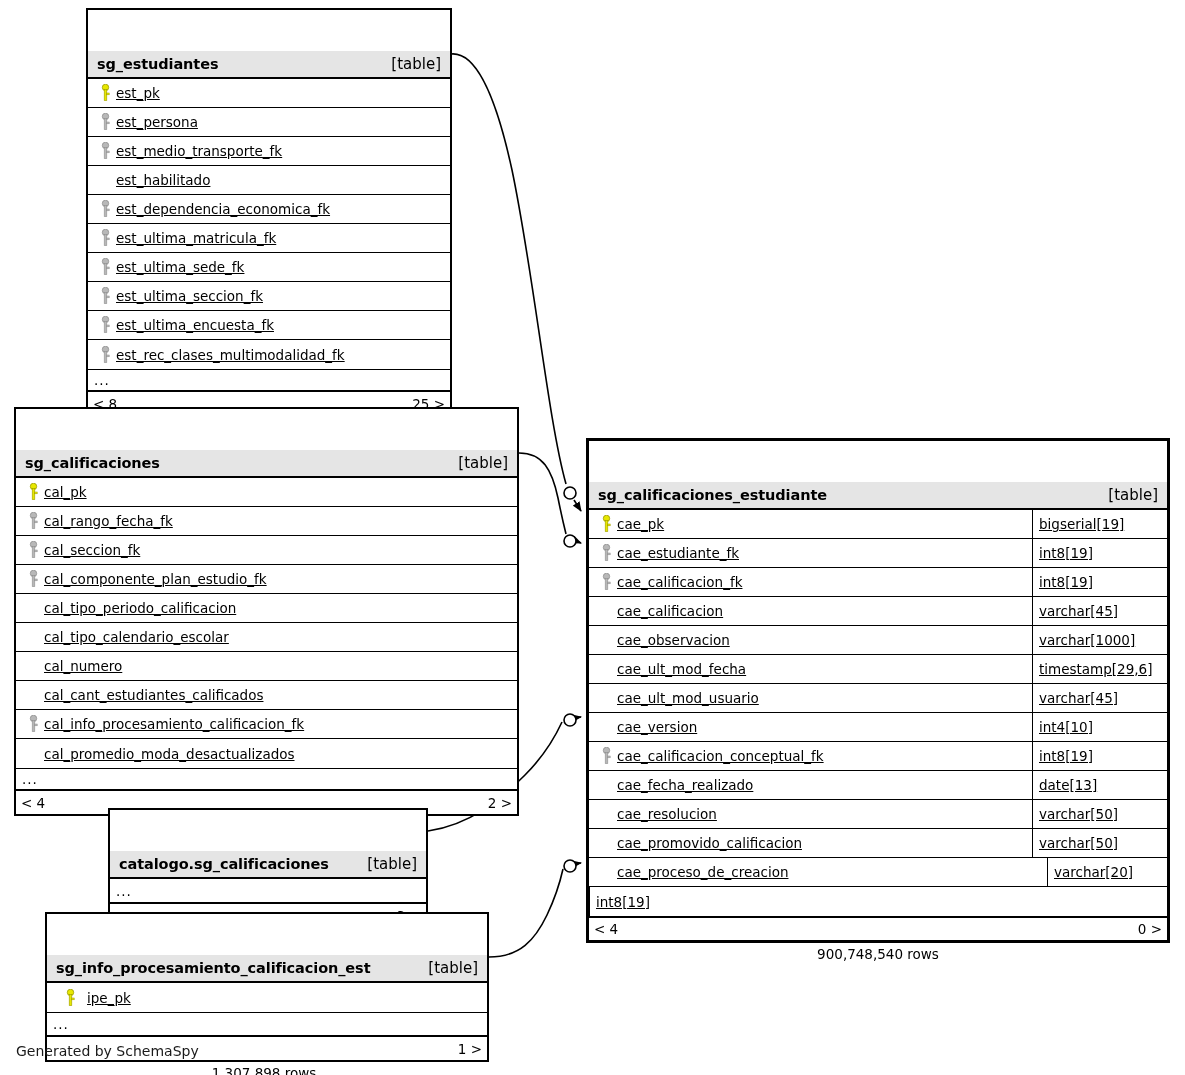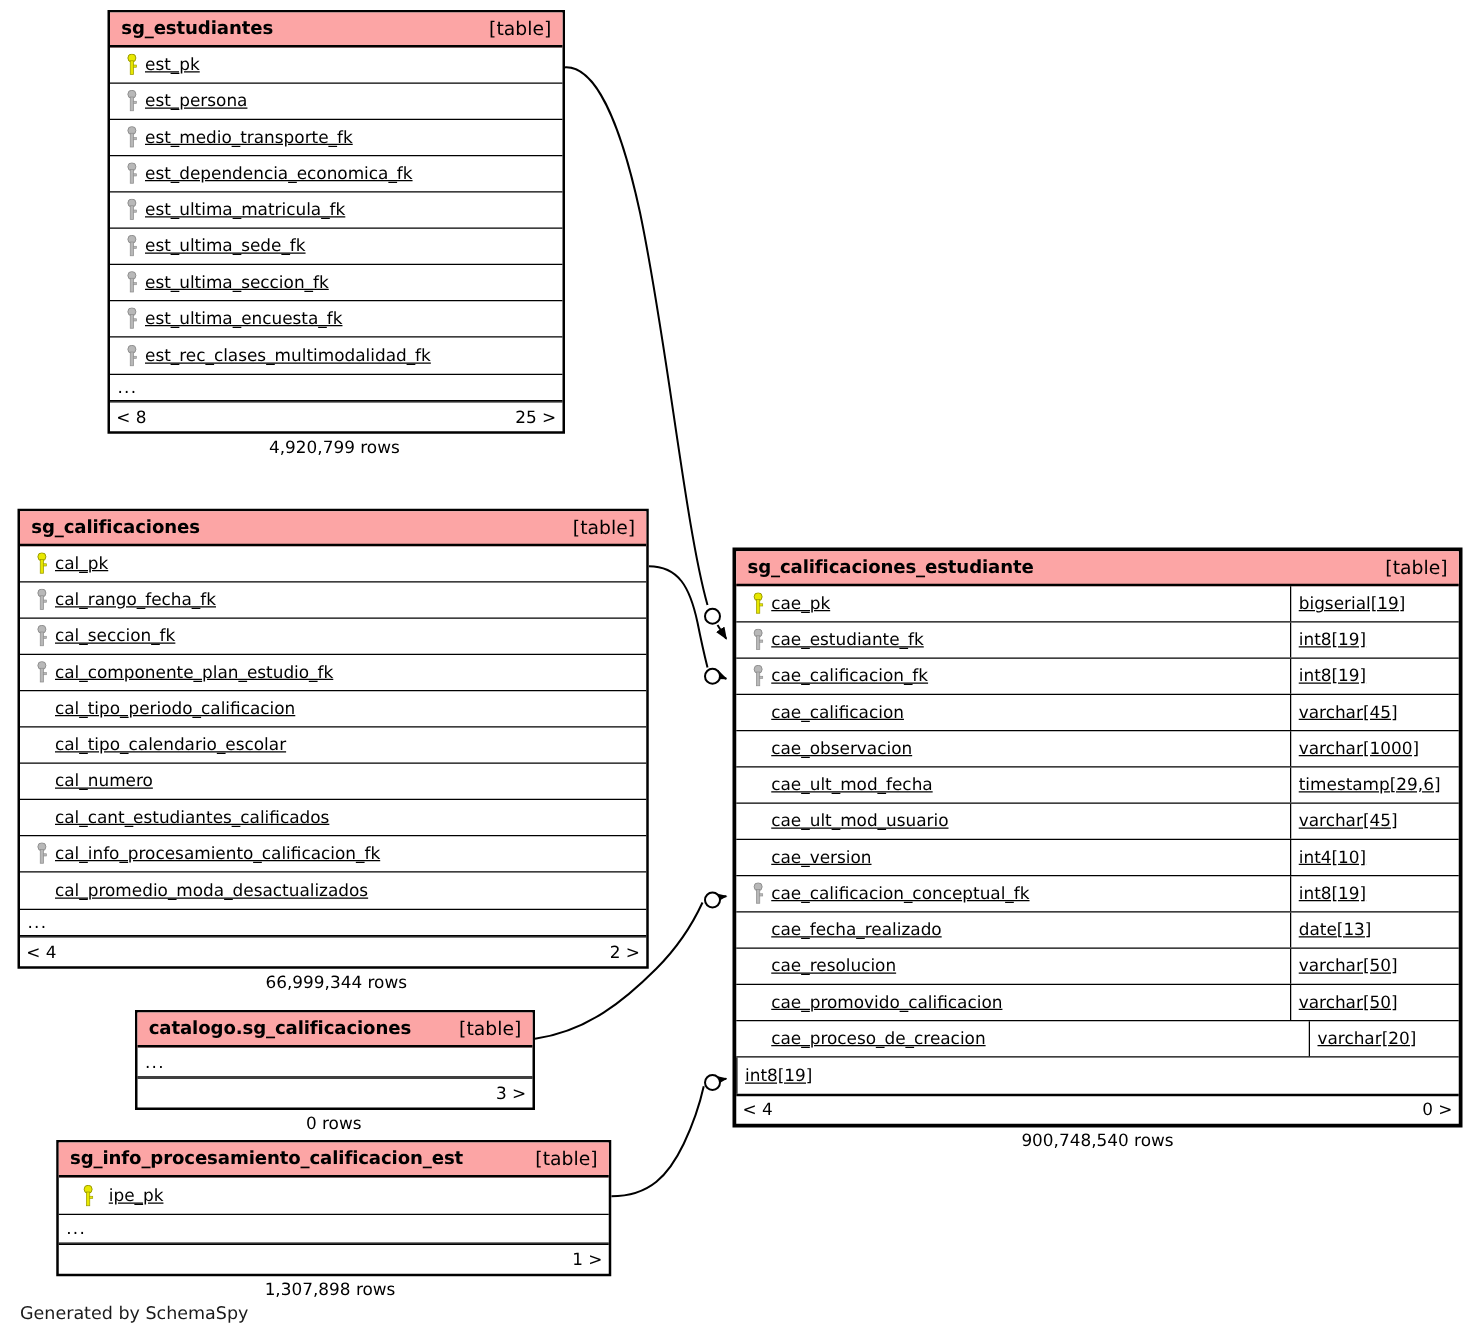--- a/index.html
+++ b/index.html
@@ -38,25 +38,26 @@
     z-index: 2;
   }
   .table-box.thick {
     border-width: 3px;
   }
 
   .tb-header {
     display: flex;
     align-items: center;
     justify-content: space-between;
-    background: #fca5a5;
+    background: #e5e5e5;
     border-bottom: 2px solid #000000;
     padding: 0 9px;
     height: 28px;
     box-sizing: border-box;
+    margin-top: 41px;
   }
   .tb-title {
     font-weight: bold;
     font-size: 14.5px;
     letter-spacing: -0.1px;
     white-space: nowrap;
   }
   .tb-kind {
     font-size: 15px;
     color: #000;
@@ -242,20 +243,26 @@
             <svg class="key-svg" width="9" height="18" viewBox="0 0 9 18">
                 <circle cx="4.5" cy="3.4" r="3.2" fill="#b8b8b8" stroke="#8f8f8f" stroke-width="0.8"></circle>
                 <rect x="3.2" y="5.6" width="2.6" height="11" fill="#b8b8b8" stroke="#8f8f8f" stroke-width="0.6"></rect>
                 <rect x="5.6" y="9" width="2.6" height="1.8" fill="#b8b8b8" stroke="#8f8f8f" stroke-width="0.5"></rect>
               </svg>
           </span>
           <span class="colname-text">est_medio_transporte_fk</span>
         </div>
       </div>
 
+      <div class="row">
+        <div class="col-name">
+          <span class="keyslot"></span>
+          <span class="colname-text">est_habilitado</span>
+        </div>
+      </div>
 
       <div class="row">
         <div class="col-name">
           <span class="keyslot">
             <svg class="key-svg" width="9" height="18" viewBox="0 0 9 18">
                 <circle cx="4.5" cy="3.4" r="3.2" fill="#b8b8b8" stroke="#8f8f8f" stroke-width="0.8"></circle>
                 <rect x="3.2" y="5.6" width="2.6" height="11" fill="#b8b8b8" stroke="#8f8f8f" stroke-width="0.6"></rect>
                 <rect x="5.6" y="9" width="2.6" height="1.8" fill="#b8b8b8" stroke="#8f8f8f" stroke-width="0.5"></rect>
               </svg>
           </span>

